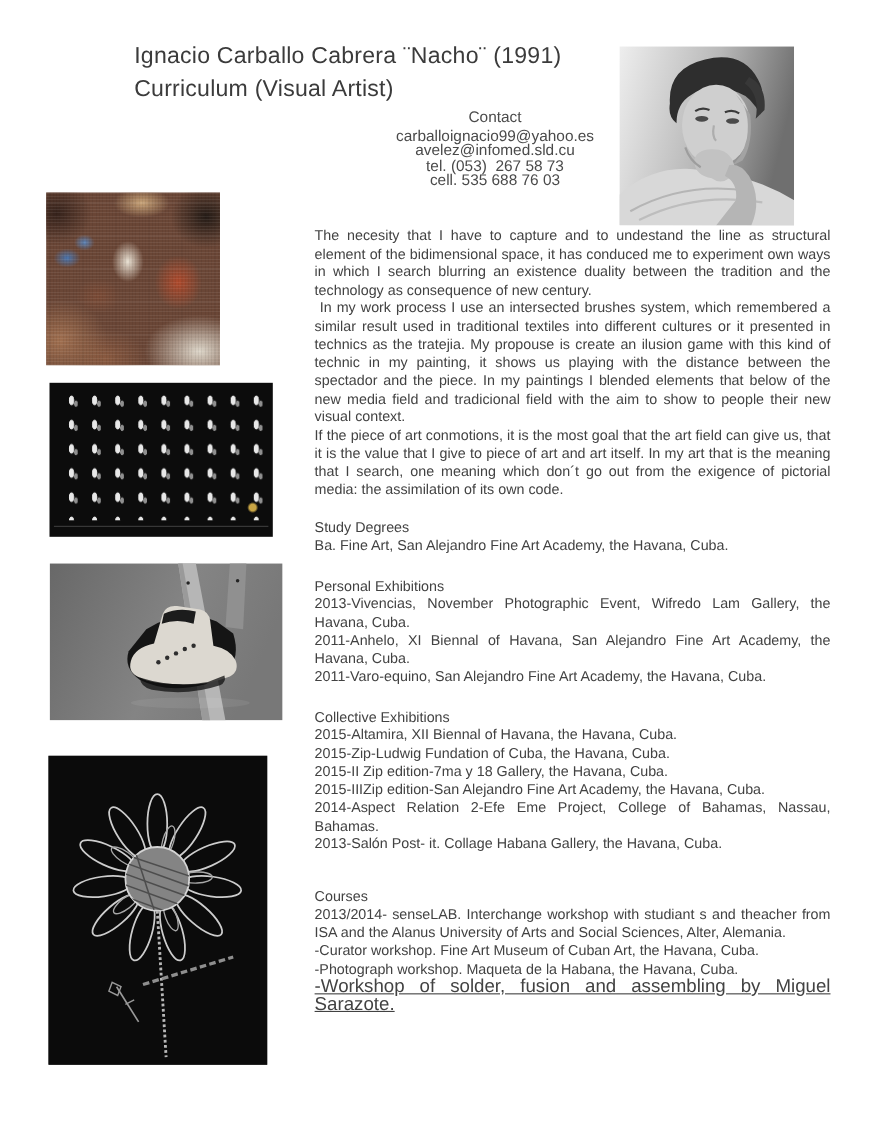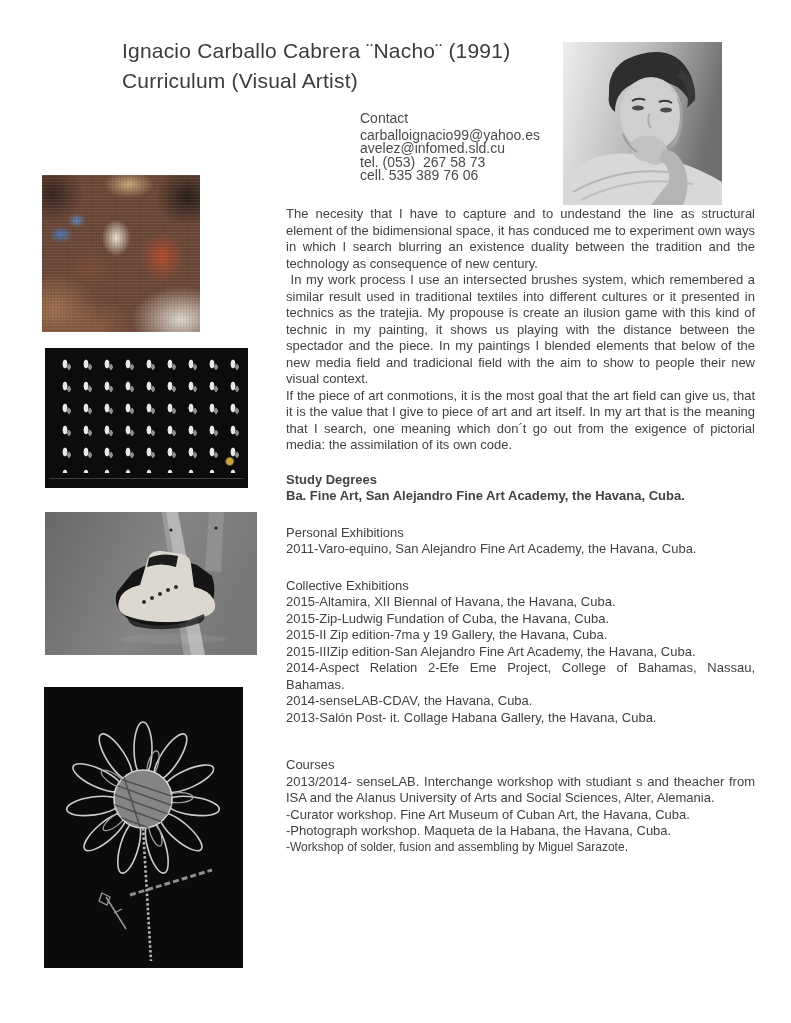--- a/index.html
+++ b/index.html
@@ -6,21 +6,21 @@
   .page{
     position:relative;width:791px;height:1023px;background:#fff;overflow:hidden;
     font-family:"Liberation Sans","DejaVu Sans",sans-serif;color:#414141;
   }
   
   .title{
     position:absolute;left:122px;top:36px;margin:0;font-weight:400;
     font-size:21px;line-height:30px;color:#3b3b3b;letter-spacing:.2px;
   }
   .contact{
-    position:absolute;right:251px;top:98px;text-align:left;color:#4a4a4a;margin-top:12px;
+    position:absolute;right:251px;top:98px;text-align:center;color:#4a4a4a;
   }
   .contact-heading{font-size:14px;line-height:16px;margin-bottom:3px;}
   .contact-line{font-size:14px;line-height:13.3px;white-space:pre;}
   
   .portrait{
     position:absolute;left:563px;top:42px;width:159px;height:163px;overflow:hidden;
   }
   .portrait svg{display:block;}
   
   .artwork{position:absolute;overflow:hidden;}
@@ -61,25 +61,25 @@
   .artwork-4{left:44px;top:687px;width:199px;height:281px;background:#0b0b0b;}
   .artwork svg{display:block;}
   
   .content{
     position:absolute;left:286px;top:206px;width:469px;
     font-size:13px;line-height:16.5px;color:#424242;
   }
   .statement p{margin:0;text-align:justify;}
   .cv-sections{margin-top:18px;}
   .cv-section{margin-top:20px;}
-  .cv-section:nth-child(1){margin-top:4px;font-weight:bold;}
+  .cv-section:nth-child(1){margin-top:4px;}
   .cv-section:nth-child(4){margin-top:31px;}
   .section-heading{margin:0;}
   .section-item{margin:0;text-align:justify;}
-  .cv-section:last-child .section-item:last-child{font-size:12px;line-height:15.5px;}
+  .cv-section:last-child .section-item:last-child{font-size:17px;line-height:15.5px;text-decoration:underline;}
 </style>
 </head>
 <body>
 
 <div class="page">
 
   <h1 class="title"><span>Ignacio Carballo Cabrera ¨Nacho¨ (1991)</span><br><span>Curriculum (Visual Artist)</span></h1>
 
   <div class="portrait" title="black and white portrait photo of the artist">
     <svg width="159" height="163" viewBox="0 0 159 163">
@@ -108,21 +108,21 @@
       <path d="M60 92 Q64 104 74 110" stroke="#9d9d9d" stroke-width="2" fill="none"></path>
     </svg>
   </div>
 
   <div class="contact">
     <div class="contact-heading">Contact</div>
     <div class="contact-lines">
         <div class="contact-line">carballoignacio99@yahoo.es</div>
         <div class="contact-line">avelez@infomed.sld.cu</div>
         <div class="contact-line">tel. (053)  267 58 73</div>
-        <div class="contact-line">cell. 535 389 76 06</div>
+        <div class="contact-line">cell. 535 688 76 03</div>
       </div>
   </div>
 
   <div class="artwork artwork-1" title="painting of a street crowd scene"></div>
 
   <div class="artwork artwork-2" title="installation photo, grid of small white objects on black"></div>
 
   <div class="artwork artwork-3" title="photo of an old boot sculpture with straps">
     <svg width="212" height="143" viewBox="0 0 212 143">
       <defs>
@@ -204,30 +204,31 @@
         <p>&nbsp;In my work process I use an intersected brushes system, which remembered a similar result used in traditional textiles into different cultures or it presented in technics as the tratejia. My propouse is create an ilusion game with this kind of technic in my painting, it shows us playing with the distance between the spectador and the piece. In my paintings I blended elements that below of the new media field and tradicional field with the aim to show to people their new visual context.</p>
         <p>If the piece of art conmotions, it is the most goal that the art field can give us, that it is the value that I give to piece of art and art itself.  In my art that is the meaning that I search, one meaning which don´t go out from the exigence of pictorial media: the assimilation of its own code.</p>
       </div>
     <div class="cv-sections">
         <section class="cv-section">
           <p class="section-heading">Study Degrees</p>
           <p class="section-item">Ba. Fine Art, San Alejandro Fine Art Academy, the Havana, Cuba.</p>
         </section>
         <section class="cv-section">
           <p class="section-heading">Personal Exhibitions</p>
+          <p class="section-item">2013-Vivencias, November Photographic Event, Wifredo Lam Gallery, the Havana, Cuba.</p>
+          <p class="section-item">2011-Anhelo, XI Biennal of Havana, San Alejandro Fine Art Academy, the Havana, Cuba.</p>
           <p class="section-item">2011-Varo-equino, San Alejandro Fine Art Academy, the Havana, Cuba.</p>
         </section>
         <section class="cv-section">
           <p class="section-heading">Collective Exhibitions</p>
           <p class="section-item">2015-Altamira, XII Biennal of Havana, the Havana, Cuba.</p>
           <p class="section-item">2015-Zip-Ludwig Fundation of Cuba, the Havana, Cuba.</p>
-          <p class="section-item">2015-II Zip edition-7ma y 19 Gallery, the Havana, Cuba.</p>
+          <p class="section-item">2015-II Zip edition-7ma y 18 Gallery, the Havana, Cuba.</p>
           <p class="section-item">2015-IIIZip edition-San Alejandro Fine Art Academy, the Havana, Cuba.</p>
           <p class="section-item">2014-Aspect Relation 2-Efe Eme Project, College of Bahamas, Nassau, Bahamas.</p>
-          <p class="section-item">2014-senseLAB-CDAV, the Havana, Cuba.</p>
           <p class="section-item">2013-Salón Post- it. Collage Habana Gallery, the Havana, Cuba.</p>
         </section>
         <section class="cv-section">
           <p class="section-heading">Courses</p>
           <p class="section-item">2013/2014- senseLAB. Interchange workshop with studiant s and theacher from ISA and the Alanus University of Arts and Social Sciences, Alter, Alemania.</p>
           <p class="section-item">-Curator workshop. Fine Art Museum of Cuban Art, the Havana, Cuba.</p>
           <p class="section-item">-Photograph workshop. Maqueta de la Habana, the Havana, Cuba.</p>
           <p class="section-item">-Workshop of solder, fusion and assembling by Miguel Sarazote.</p>
         </section>
       </div>

